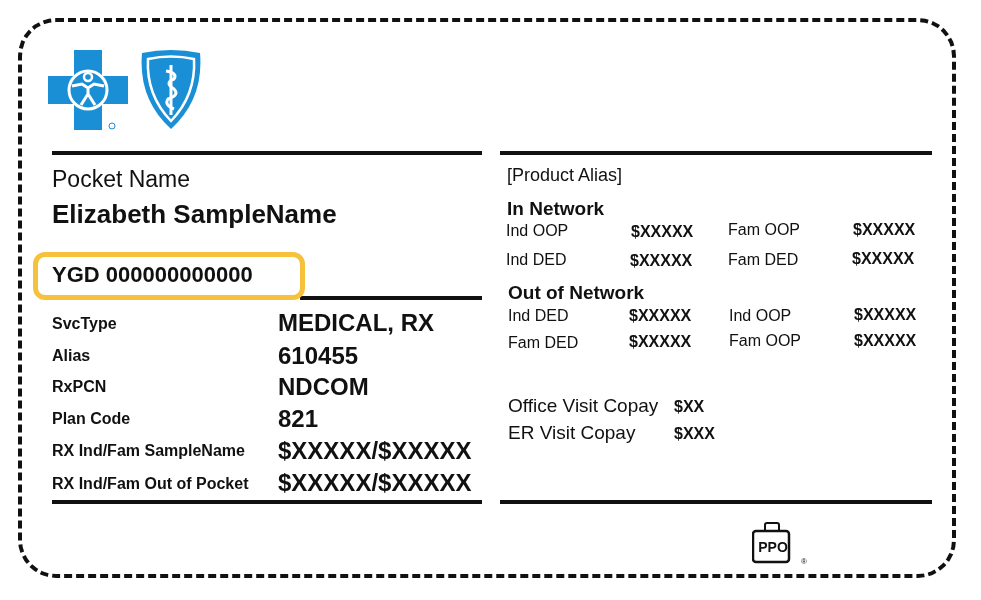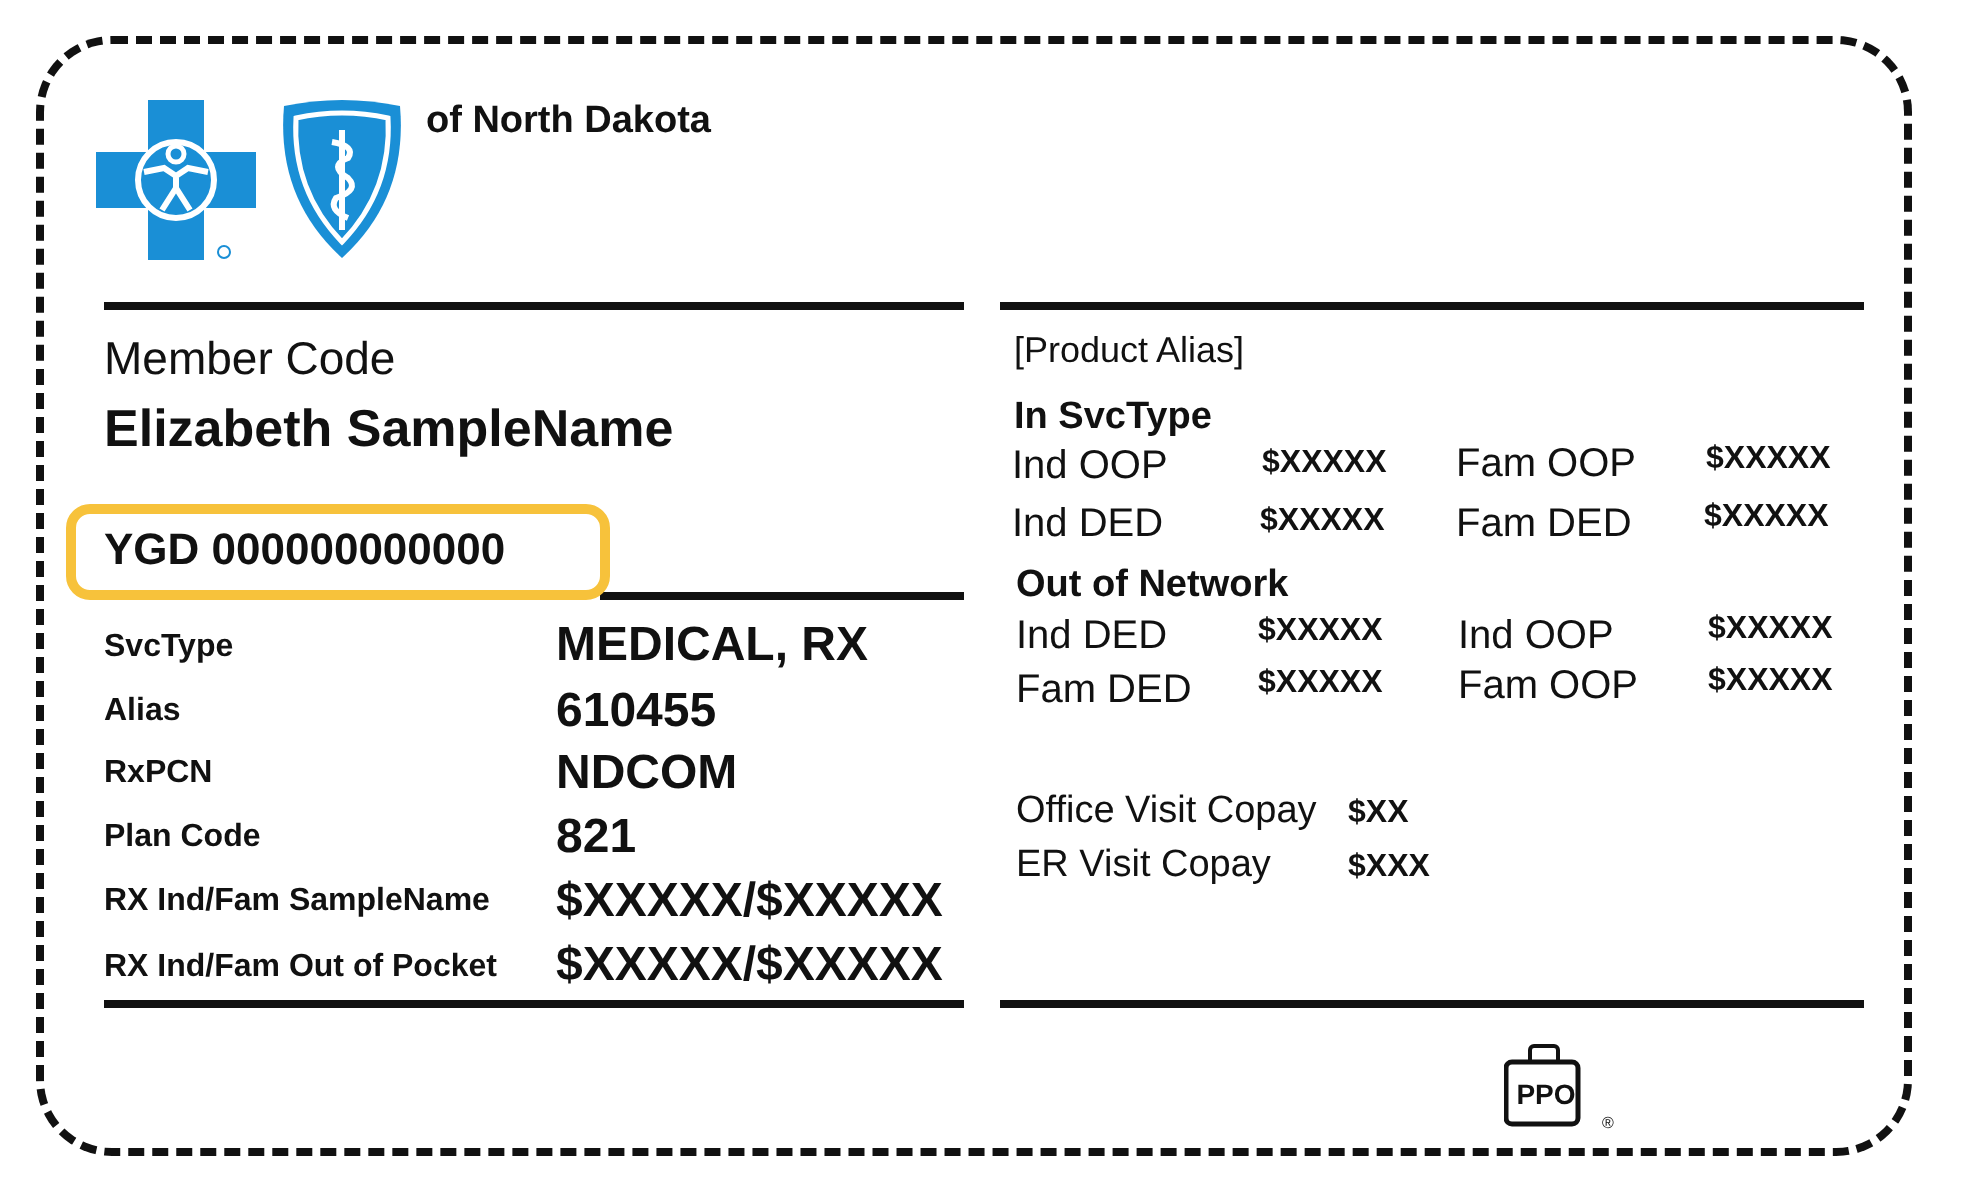--- a/index.html
+++ b/index.html
@@ -9,21 +9,21 @@
   .logo-cross { left:48px; top:50px; width:80px; height:80px; }
   .logo-shield { left:138px; top:49px; width:66px; height:83px; }
   .brand { left:213px; top:50px; font-size:19px; font-weight:bold; line-height:22px; }
   .rule { position:absolute; height:4px; background:#111; }
   .lbl-member { left:52px; top:166px; font-size:23px; }
   .member-name { left:52px; top:199px; font-size:26px; font-weight:bold; }
   .idbox { left:33px; top:252px; width:272px; height:48px; border:5px solid #f7c23b; border-radius:12px; box-sizing:border-box; background:#fff; }
   .idtext { left:52px; top:262px; font-size:22px; font-weight:bold; }
   .row-lbl { position:absolute; left:52px; font-size:16px;font-weight:bold; }
   .row-val { position:absolute; left:278px; font-size:24px; font-weight:bold; }
-  .r-txt { position:absolute; font-size:20px; }
+  .r-txt { position:absolute; font-size:16px; }
   .r-bold { position:absolute; font-size:19px; font-weight:bold; }
   .r-money { position:absolute; font-size:16px; font-weight:bold; }
   .ppo { left:752px; top:522px; width:40px; height:42px; }
 </style>
 </head>
 <body>
 
 <div class="card"></div>
 
 <svg class="abs logo-cross" viewBox="0 0 80 80">
@@ -33,49 +33,48 @@
   <path d="M24 36 L34 34 L40 38 L46 34 L56 36 M40 38 L40 44 M33 55 L40 44 L47 55" fill="none" stroke="#fff" stroke-width="3"></path>
   <circle cx="64" cy="76" r="3" fill="none" stroke="#1a8fd6" stroke-width="1"></circle>
 </svg>
 <svg class="abs logo-shield" viewBox="0 0 66 83">
   <path d="M4 4 Q33 -2 62 4 Q66 50 33 80 Q0 50 4 4z" fill="#1a8fd6"></path>
   <path d="M10 10 Q33 5 56 10 Q58 46 33 72 Q8 46 10 10z" fill="none" stroke="#fff" stroke-width="2.5"></path>
   <line x1="33" y1="16" x2="33" y2="66" stroke="#fff" stroke-width="3"></line>
   <path d="M28 22 Q40 24 36 30 Q26 34 36 40 Q42 46 30 50 Q26 56 36 60" fill="none" stroke="#fff" stroke-width="3"></path>
 </svg>
 <div class="abs brand">
-  <div>of North Dakota</div>
 </div>
 
 <div class="rule" style="left:52px; top:151px; width:430px;"></div>
 <div class="rule" style="left:500px; top:151px; width:432px;"></div>
 <div class="rule" style="left:300px; top:296px; width:182px;"></div>
 <div class="rule" style="left:52px; top:500px; width:430px;"></div>
 <div class="rule" style="left:500px; top:500px; width:432px;"></div>
 
-<div class="abs lbl-member">Member Code</div>
+<div class="abs lbl-member">Pocket Name</div>
 <div class="abs member-name">Elizabeth SampleName</div>
 <div class="abs idbox"></div>
 <div class="abs idtext">YGD 000000000000</div>
 
 <div class="row-lbl" style="top:315px;">SvcType</div>
 <div class="row-val" style="top:309px;">MEDICAL, RX</div>
 <div class="row-lbl" style="top:347px;">Alias</div>
 <div class="row-val" style="top:342px;">610455</div>
 <div class="row-lbl" style="top:378px;">RxPCN</div>
 <div class="row-val" style="top:373px;">NDCOM</div>
 <div class="row-lbl" style="top:410px;">Plan Code</div>
 <div class="row-val" style="top:405px;">821</div>
 <div class="row-lbl" style="top:442px;">RX Ind/Fam SampleName</div>
 <div class="row-val" style="top:437px;">$XXXXX/$XXXXX</div>
 <div class="row-lbl" style="top:475px;">RX Ind/Fam Out of Pocket</div>
 <div class="row-val" style="top:469px;">$XXXXX/$XXXXX</div>
 
 <div class="r-txt" style="left:507px; top:165px; font-size:18px;">[Product Alias]</div>
-<div class="r-bold" style="left:507px; top:198px;">In SvcType</div>
+<div class="r-bold" style="left:507px; top:198px;">In Network</div>
 
 <div class="r-txt" style="left:506px; top:222px;">Ind OOP</div>
 <div class="r-money" style="left:631px; top:223px;">$XXXXX</div>
 <div class="r-txt" style="left:728px; top:221px;">Fam OOP</div>
 <div class="r-money" style="left:853px; top:221px;">$XXXXX</div>
 <div class="r-txt" style="left:506px; top:251px;">Ind DED</div>
 <div class="r-money" style="left:630px; top:252px;">$XXXXX</div>
 <div class="r-txt" style="left:728px; top:251px;">Fam DED</div>
 <div class="r-money" style="left:852px; top:250px;">$XXXXX</div>
 

